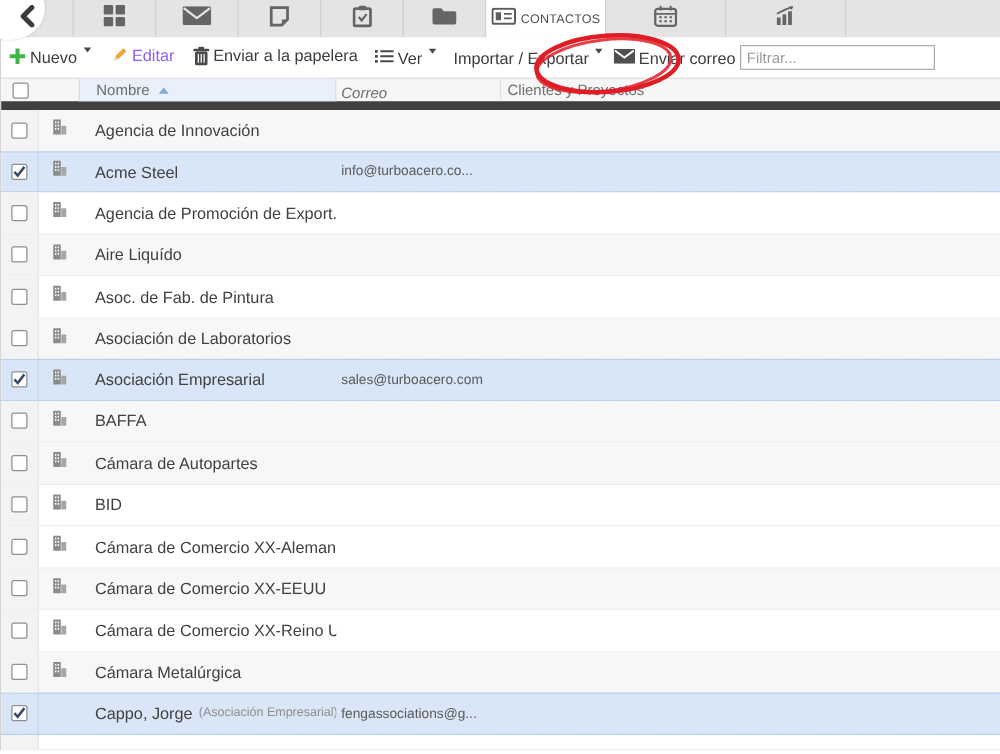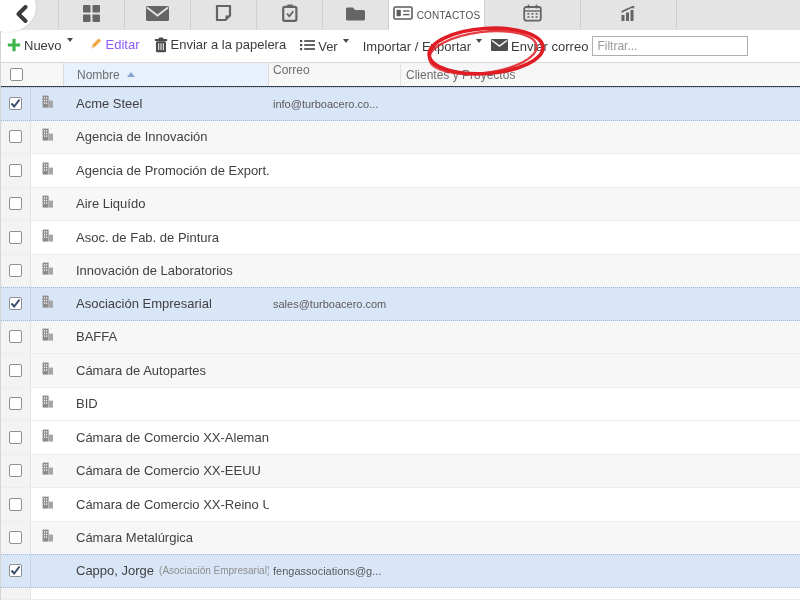--- a/index.html
+++ b/index.html
@@ -30,25 +30,25 @@
   .sep-sm{width:9px;}
   .caret{display:inline-block;width:0;height:0;border-left:3.5px solid transparent;border-right:3.5px solid transparent;border-top:4px solid #4a4a4a;margin-left:2px;}
   .filter-input{
     width:146px;height:16px;border:1px solid #aeaeae;font-family:"Liberation Sans",sans-serif;
     font-size:12px;color:#3b82f6;padding:1px 4px;margin-left:4px;outline:none;
   }
   .filter-input::placeholder{color:#9b9b9b;}
   
   .annotation{position:absolute;left:424px;top:24px;width:128px;height:56px;pointer-events:none;z-index:5;}
   
-  .ghead{height:26px;display:flex;align-items:stretch;background:#f6f6f6;border-top:1px solid #d8d8d8;border-bottom:2px solid #404040;box-sizing:border-box;font-size:12px;color:#6e6e6e;}
+  .ghead{height:26px;display:flex;align-items:stretch;background:#f6f6f6;border-top:1px solid #d8d8d8;border-bottom:7px solid #404040;box-sizing:border-box;font-size:12px;color:#6e6e6e;}
   .h-cb{width:30px;display:flex;align-items:center;justify-content:center;}
   .h-icon{width:32px;}
   .h-name{width:206px;background:#e7f0fb;display:flex;align-items:center;padding-left:13px;box-sizing:border-box;border-left:1px solid #dcdcdc;border-right:1px solid #dcdcdc;cursor:pointer;}
-  .h-mail{width:132px;display:flex;align-items:flex-start;padding-left:4px;box-sizing:border-box;border-right:1px solid #e2e2e2;cursor:pointer;}
+  .h-mail{width:132px;display:flex;align-items:flex-end;padding-left:4px;box-sizing:border-box;border-right:1px solid #e2e2e2;cursor:pointer;font-style:italic;}
   .h-proj{flex:1;display:flex;align-items:center;padding-left:5px;cursor:pointer;}
   .sort-arrow{width:0;height:0;border-left:4px solid transparent;border-right:4px solid transparent;border-bottom:5px solid #84a7d7;margin-left:7px;}
   
   .rows{background:#fff;}
   .row{height:33.5px;display:flex;align-items:stretch;background:#fff;border-bottom:1px solid #ededed;box-sizing:border-box;cursor:pointer;}
   .row.alt{background:#f7f7f7;}
   .row.sel{background:#d9e6f7;border-bottom:1px dotted #9fb9e0;border-top:1px dotted #9fb9e0;margin-top:-1px;}
   .row.partial{height:12.5px;cursor:default;}
   .c-cb{width:30px;background:#f3f3f3;border-right:1px solid #e3e3e3;display:flex;align-items:center;justify-content:center;box-sizing:border-box;}
   .row.sel .c-cb{background:transparent;border-right:1px solid #c6d4ea;}
@@ -251,20 +251,44 @@
       </div>
       <div class="h-mail">
         <span>Correo</span>
       </div>
       <div class="h-proj">
         <span>Clientes y Proyectos</span>
       </div>
     </div>
 
     <div class="rows" id="rows">
+        <div class="row alt">
+          <div class="c-cb">
+            <span class="cb"></span>
+          </div>
+          <div class="c-icon">
+            <span><svg width="15" height="15" viewBox="0 0 15 15">
+                <rect x="2.6" y="1.6" width="6" height="12" fill="#8b8b8b"></rect>
+                <rect x="9" y="6.6" width="4" height="7" fill="#a6a6a6"></rect>
+                <g fill="#ffffff">
+                  <rect x="4" y="3.2" width="1.1" height="1.4"></rect>
+                  <rect x="6.1" y="3.2" width="1.1" height="1.4"></rect>
+                  <rect x="4" y="5.8" width="1.1" height="1.4"></rect>
+                  <rect x="6.1" y="5.8" width="1.1" height="1.4"></rect>
+                  <rect x="4" y="8.4" width="1.1" height="1.4"></rect>
+                  <rect x="6.1" y="8.4" width="1.1" height="1.4"></rect>
+                </g>
+              </svg></span>
+          </div>
+          <div class="c-name">
+            <span>Agencia de Innovación</span>
+          </div>
+          <div class="c-mail"></div>
+          <div class="c-proj"></div>
+        </div>
         <div class="row sel">
           <div class="c-cb">
             <span class="cb on">
               <svg width="11" height="11" viewBox="0 0 11 11">
                 <path d="M1.5 5.5 L4.2 8.5 L9.5 1.5" stroke="#3a4a68" stroke-width="2" fill="none"></path>
               </svg>
             </span>
           </div>
           <div class="c-icon">
             <span><svg width="15" height="15" viewBox="0 0 15 15">
@@ -281,40 +305,64 @@
               </svg></span>
           </div>
           <div class="c-name">
             <span>Acme Steel</span>
           </div>
           <div class="c-mail">
             <span>info@turboacero.co...</span>
           </div>
           <div class="c-proj"></div>
         </div>
+        <div class="row">
+          <div class="c-cb">
+            <span class="cb"></span>
+          </div>
+          <div class="c-icon">
+            <span><svg width="15" height="15" viewBox="0 0 15 15">
+                <rect x="2.6" y="1.6" width="6" height="12" fill="#8b8b8b"></rect>
+                <rect x="9" y="6.6" width="4" height="7" fill="#a6a6a6"></rect>
+                <g fill="#ffffff">
+                  <rect x="4" y="3.2" width="1.1" height="1.4"></rect>
+                  <rect x="6.1" y="3.2" width="1.1" height="1.4"></rect>
+                  <rect x="4" y="5.8" width="1.1" height="1.4"></rect>
+                  <rect x="6.1" y="5.8" width="1.1" height="1.4"></rect>
+                  <rect x="4" y="8.4" width="1.1" height="1.4"></rect>
+                  <rect x="6.1" y="8.4" width="1.1" height="1.4"></rect>
+                </g>
+              </svg></span>
+          </div>
+          <div class="c-name">
+            <span>Agencia de Promoción de Export...</span>
+          </div>
+          <div class="c-mail"></div>
+          <div class="c-proj"></div>
+        </div>
         <div class="row alt">
           <div class="c-cb">
             <span class="cb"></span>
           </div>
           <div class="c-icon">
             <span><svg width="15" height="15" viewBox="0 0 15 15">
                 <rect x="2.6" y="1.6" width="6" height="12" fill="#8b8b8b"></rect>
                 <rect x="9" y="6.6" width="4" height="7" fill="#a6a6a6"></rect>
                 <g fill="#ffffff">
                   <rect x="4" y="3.2" width="1.1" height="1.4"></rect>
                   <rect x="6.1" y="3.2" width="1.1" height="1.4"></rect>
                   <rect x="4" y="5.8" width="1.1" height="1.4"></rect>
                   <rect x="6.1" y="5.8" width="1.1" height="1.4"></rect>
                   <rect x="4" y="8.4" width="1.1" height="1.4"></rect>
                   <rect x="6.1" y="8.4" width="1.1" height="1.4"></rect>
                 </g>
               </svg></span>
           </div>
           <div class="c-name">
-            <span>Agencia de Innovación</span>
+            <span>Aire Liquído</span>
           </div>
           <div class="c-mail"></div>
           <div class="c-proj"></div>
         </div>
         <div class="row">
           <div class="c-cb">
             <span class="cb"></span>
           </div>
           <div class="c-icon">
             <span><svg width="15" height="15" viewBox="0 0 15 15">
@@ -324,21 +372,21 @@
                   <rect x="4" y="3.2" width="1.1" height="1.4"></rect>
                   <rect x="6.1" y="3.2" width="1.1" height="1.4"></rect>
                   <rect x="4" y="5.8" width="1.1" height="1.4"></rect>
                   <rect x="6.1" y="5.8" width="1.1" height="1.4"></rect>
                   <rect x="4" y="8.4" width="1.1" height="1.4"></rect>
                   <rect x="6.1" y="8.4" width="1.1" height="1.4"></rect>
                 </g>
               </svg></span>
           </div>
           <div class="c-name">
-            <span>Agencia de Promoción de Export...</span>
+            <span>Asoc. de Fab. de Pintura</span>
           </div>
           <div class="c-mail"></div>
           <div class="c-proj"></div>
         </div>
         <div class="row alt">
           <div class="c-cb">
             <span class="cb"></span>
           </div>
           <div class="c-icon">
             <span><svg width="15" height="15" viewBox="0 0 15 15">
@@ -348,69 +396,21 @@
                   <rect x="4" y="3.2" width="1.1" height="1.4"></rect>
                   <rect x="6.1" y="3.2" width="1.1" height="1.4"></rect>
                   <rect x="4" y="5.8" width="1.1" height="1.4"></rect>
                   <rect x="6.1" y="5.8" width="1.1" height="1.4"></rect>
                   <rect x="4" y="8.4" width="1.1" height="1.4"></rect>
                   <rect x="6.1" y="8.4" width="1.1" height="1.4"></rect>
                 </g>
               </svg></span>
           </div>
           <div class="c-name">
-            <span>Aire Liquído</span>
-          </div>
-          <div class="c-mail"></div>
-          <div class="c-proj"></div>
-        </div>
-        <div class="row">
-          <div class="c-cb">
-            <span class="cb"></span>
-          </div>
-          <div class="c-icon">
-            <span><svg width="15" height="15" viewBox="0 0 15 15">
-                <rect x="2.6" y="1.6" width="6" height="12" fill="#8b8b8b"></rect>
-                <rect x="9" y="6.6" width="4" height="7" fill="#a6a6a6"></rect>
-                <g fill="#ffffff">
-                  <rect x="4" y="3.2" width="1.1" height="1.4"></rect>
-                  <rect x="6.1" y="3.2" width="1.1" height="1.4"></rect>
-                  <rect x="4" y="5.8" width="1.1" height="1.4"></rect>
-                  <rect x="6.1" y="5.8" width="1.1" height="1.4"></rect>
-                  <rect x="4" y="8.4" width="1.1" height="1.4"></rect>
-                  <rect x="6.1" y="8.4" width="1.1" height="1.4"></rect>
-                </g>
-              </svg></span>
-          </div>
-          <div class="c-name">
-            <span>Asoc. de Fab. de Pintura</span>
-          </div>
-          <div class="c-mail"></div>
-          <div class="c-proj"></div>
-        </div>
-        <div class="row alt">
-          <div class="c-cb">
-            <span class="cb"></span>
-          </div>
-          <div class="c-icon">
-            <span><svg width="15" height="15" viewBox="0 0 15 15">
-                <rect x="2.6" y="1.6" width="6" height="12" fill="#8b8b8b"></rect>
-                <rect x="9" y="6.6" width="4" height="7" fill="#a6a6a6"></rect>
-                <g fill="#ffffff">
-                  <rect x="4" y="3.2" width="1.1" height="1.4"></rect>
-                  <rect x="6.1" y="3.2" width="1.1" height="1.4"></rect>
-                  <rect x="4" y="5.8" width="1.1" height="1.4"></rect>
-                  <rect x="6.1" y="5.8" width="1.1" height="1.4"></rect>
-                  <rect x="4" y="8.4" width="1.1" height="1.4"></rect>
-                  <rect x="6.1" y="8.4" width="1.1" height="1.4"></rect>
-                </g>
-              </svg></span>
-          </div>
-          <div class="c-name">
-            <span>Innovación de Laboratorios</span>
+            <span>Asociación de Laboratorios</span>
           </div>
           <div class="c-mail"></div>
           <div class="c-proj"></div>
         </div>
         <div class="row sel">
           <div class="c-cb">
             <span class="cb on">
               <svg width="11" height="11" viewBox="0 0 11 11">
                 <path d="M1.5 5.5 L4.2 8.5 L9.5 1.5" stroke="#3a4a68" stroke-width="2" fill="none"></path>
               </svg>

